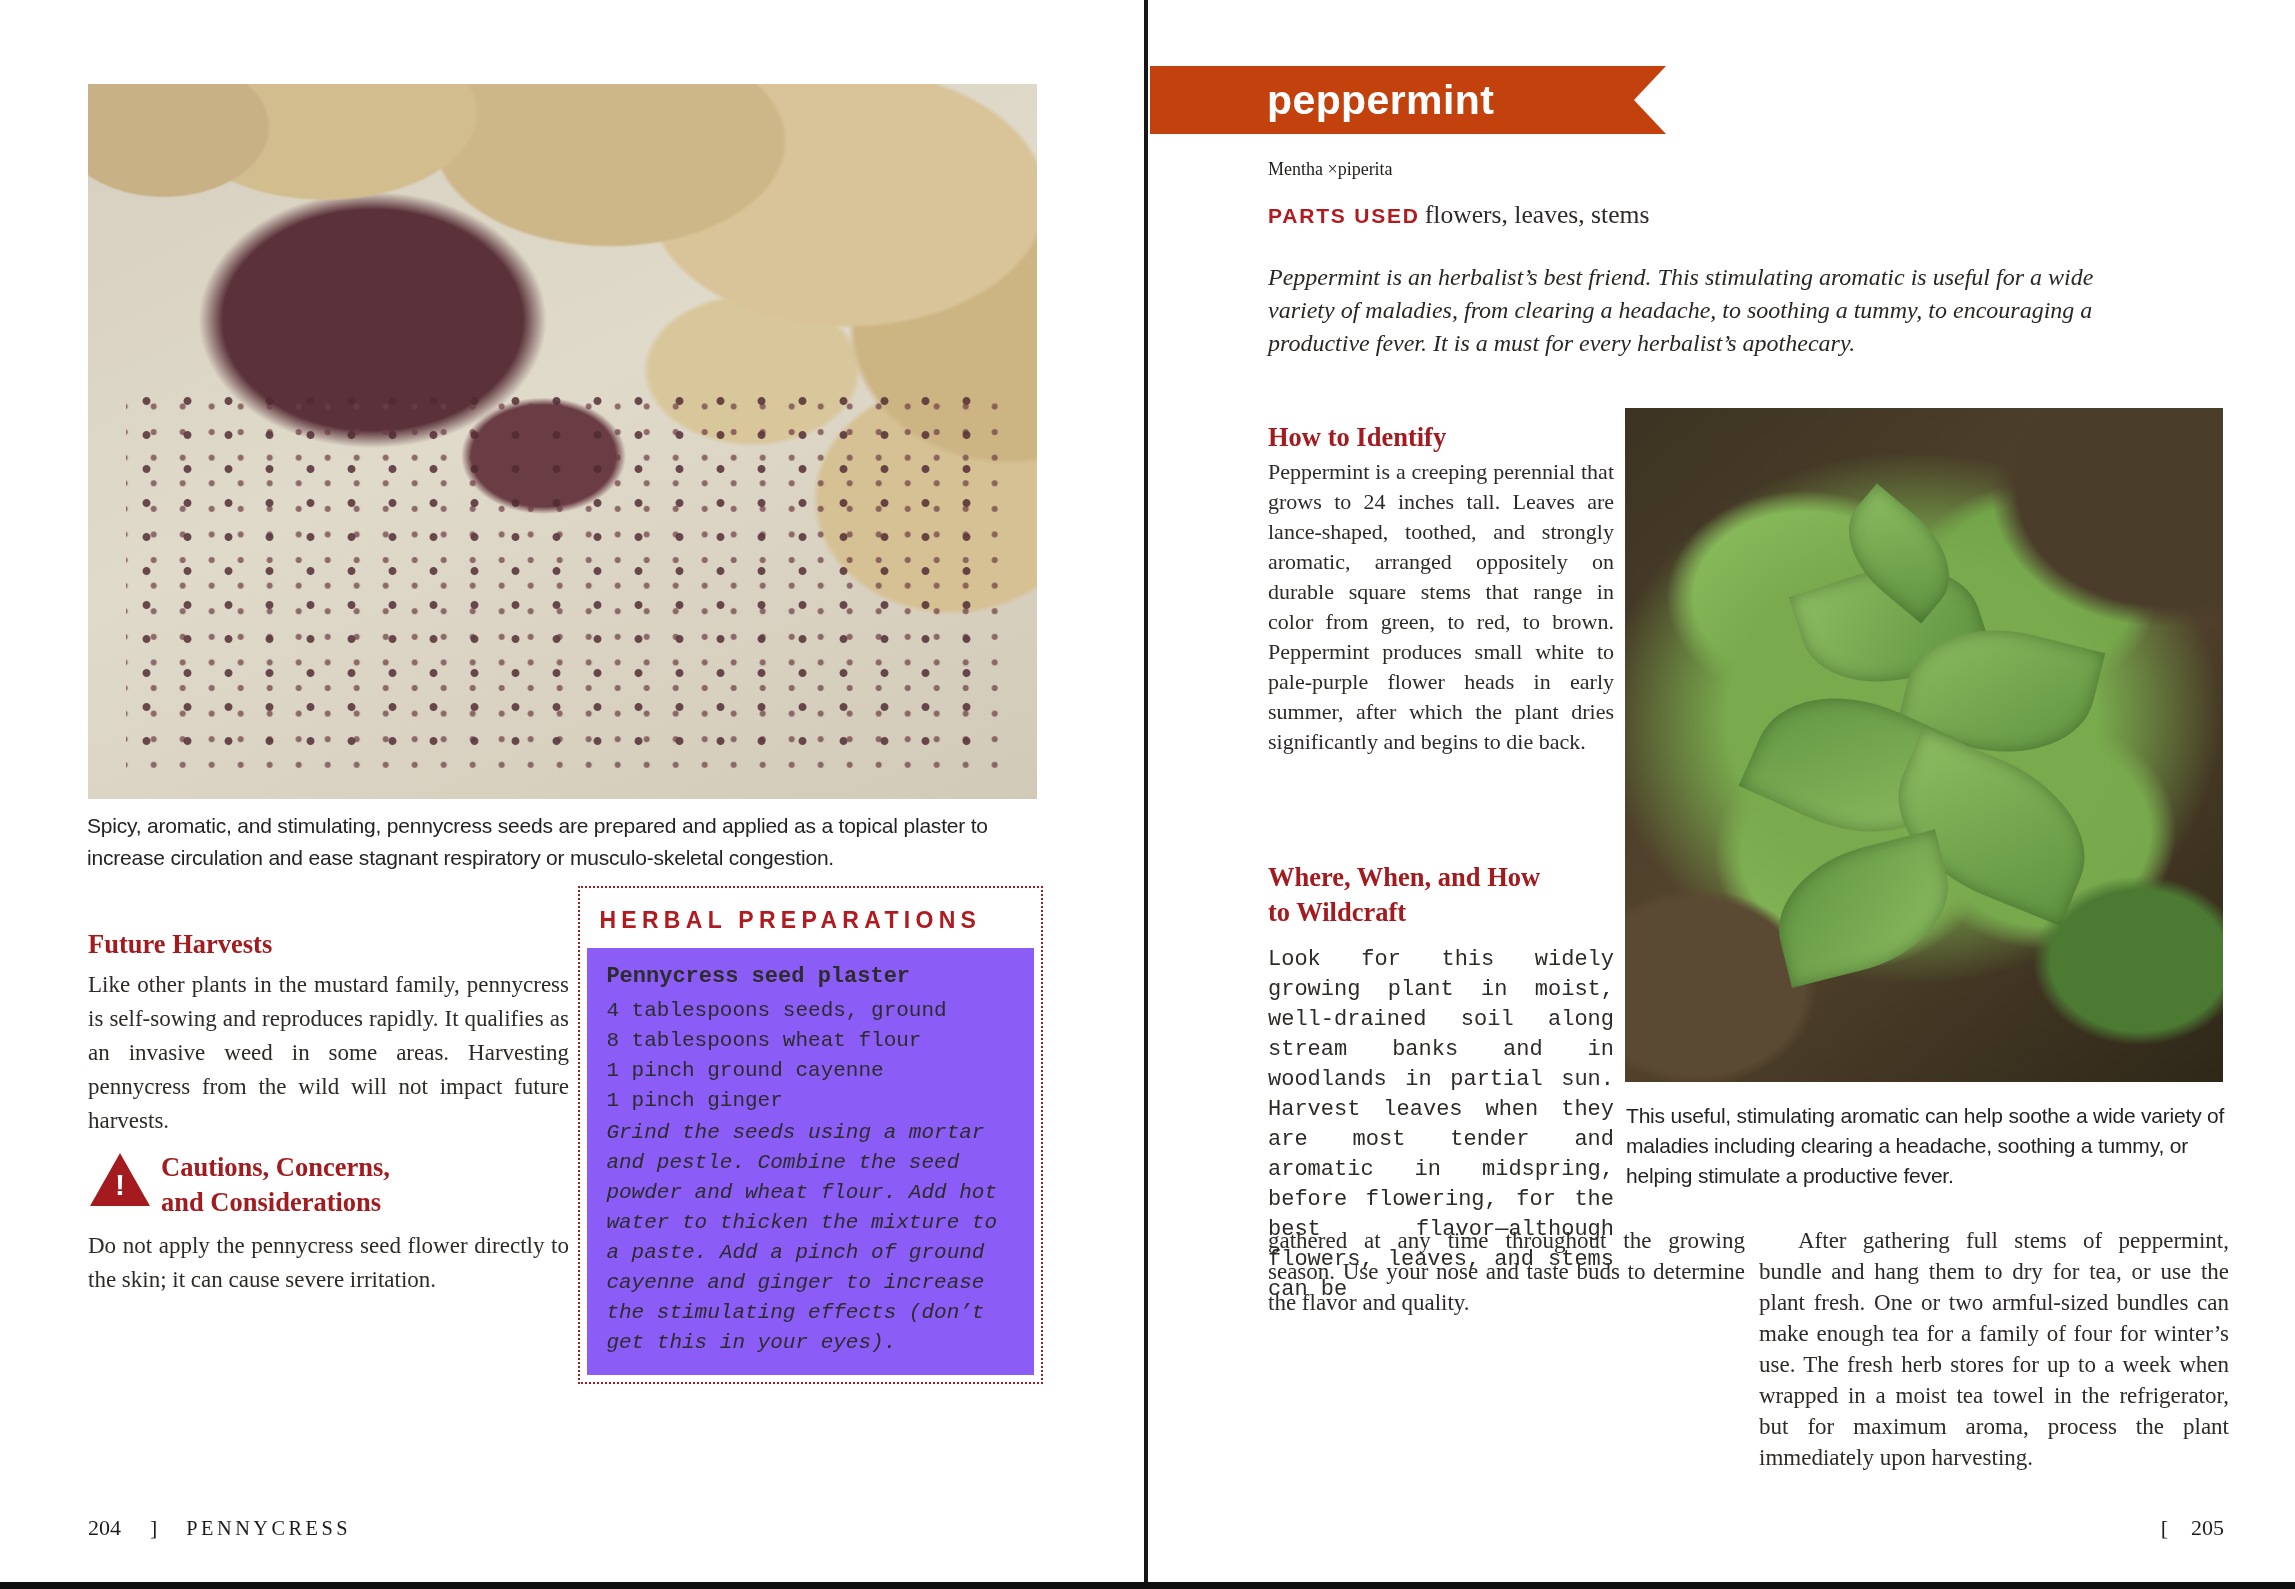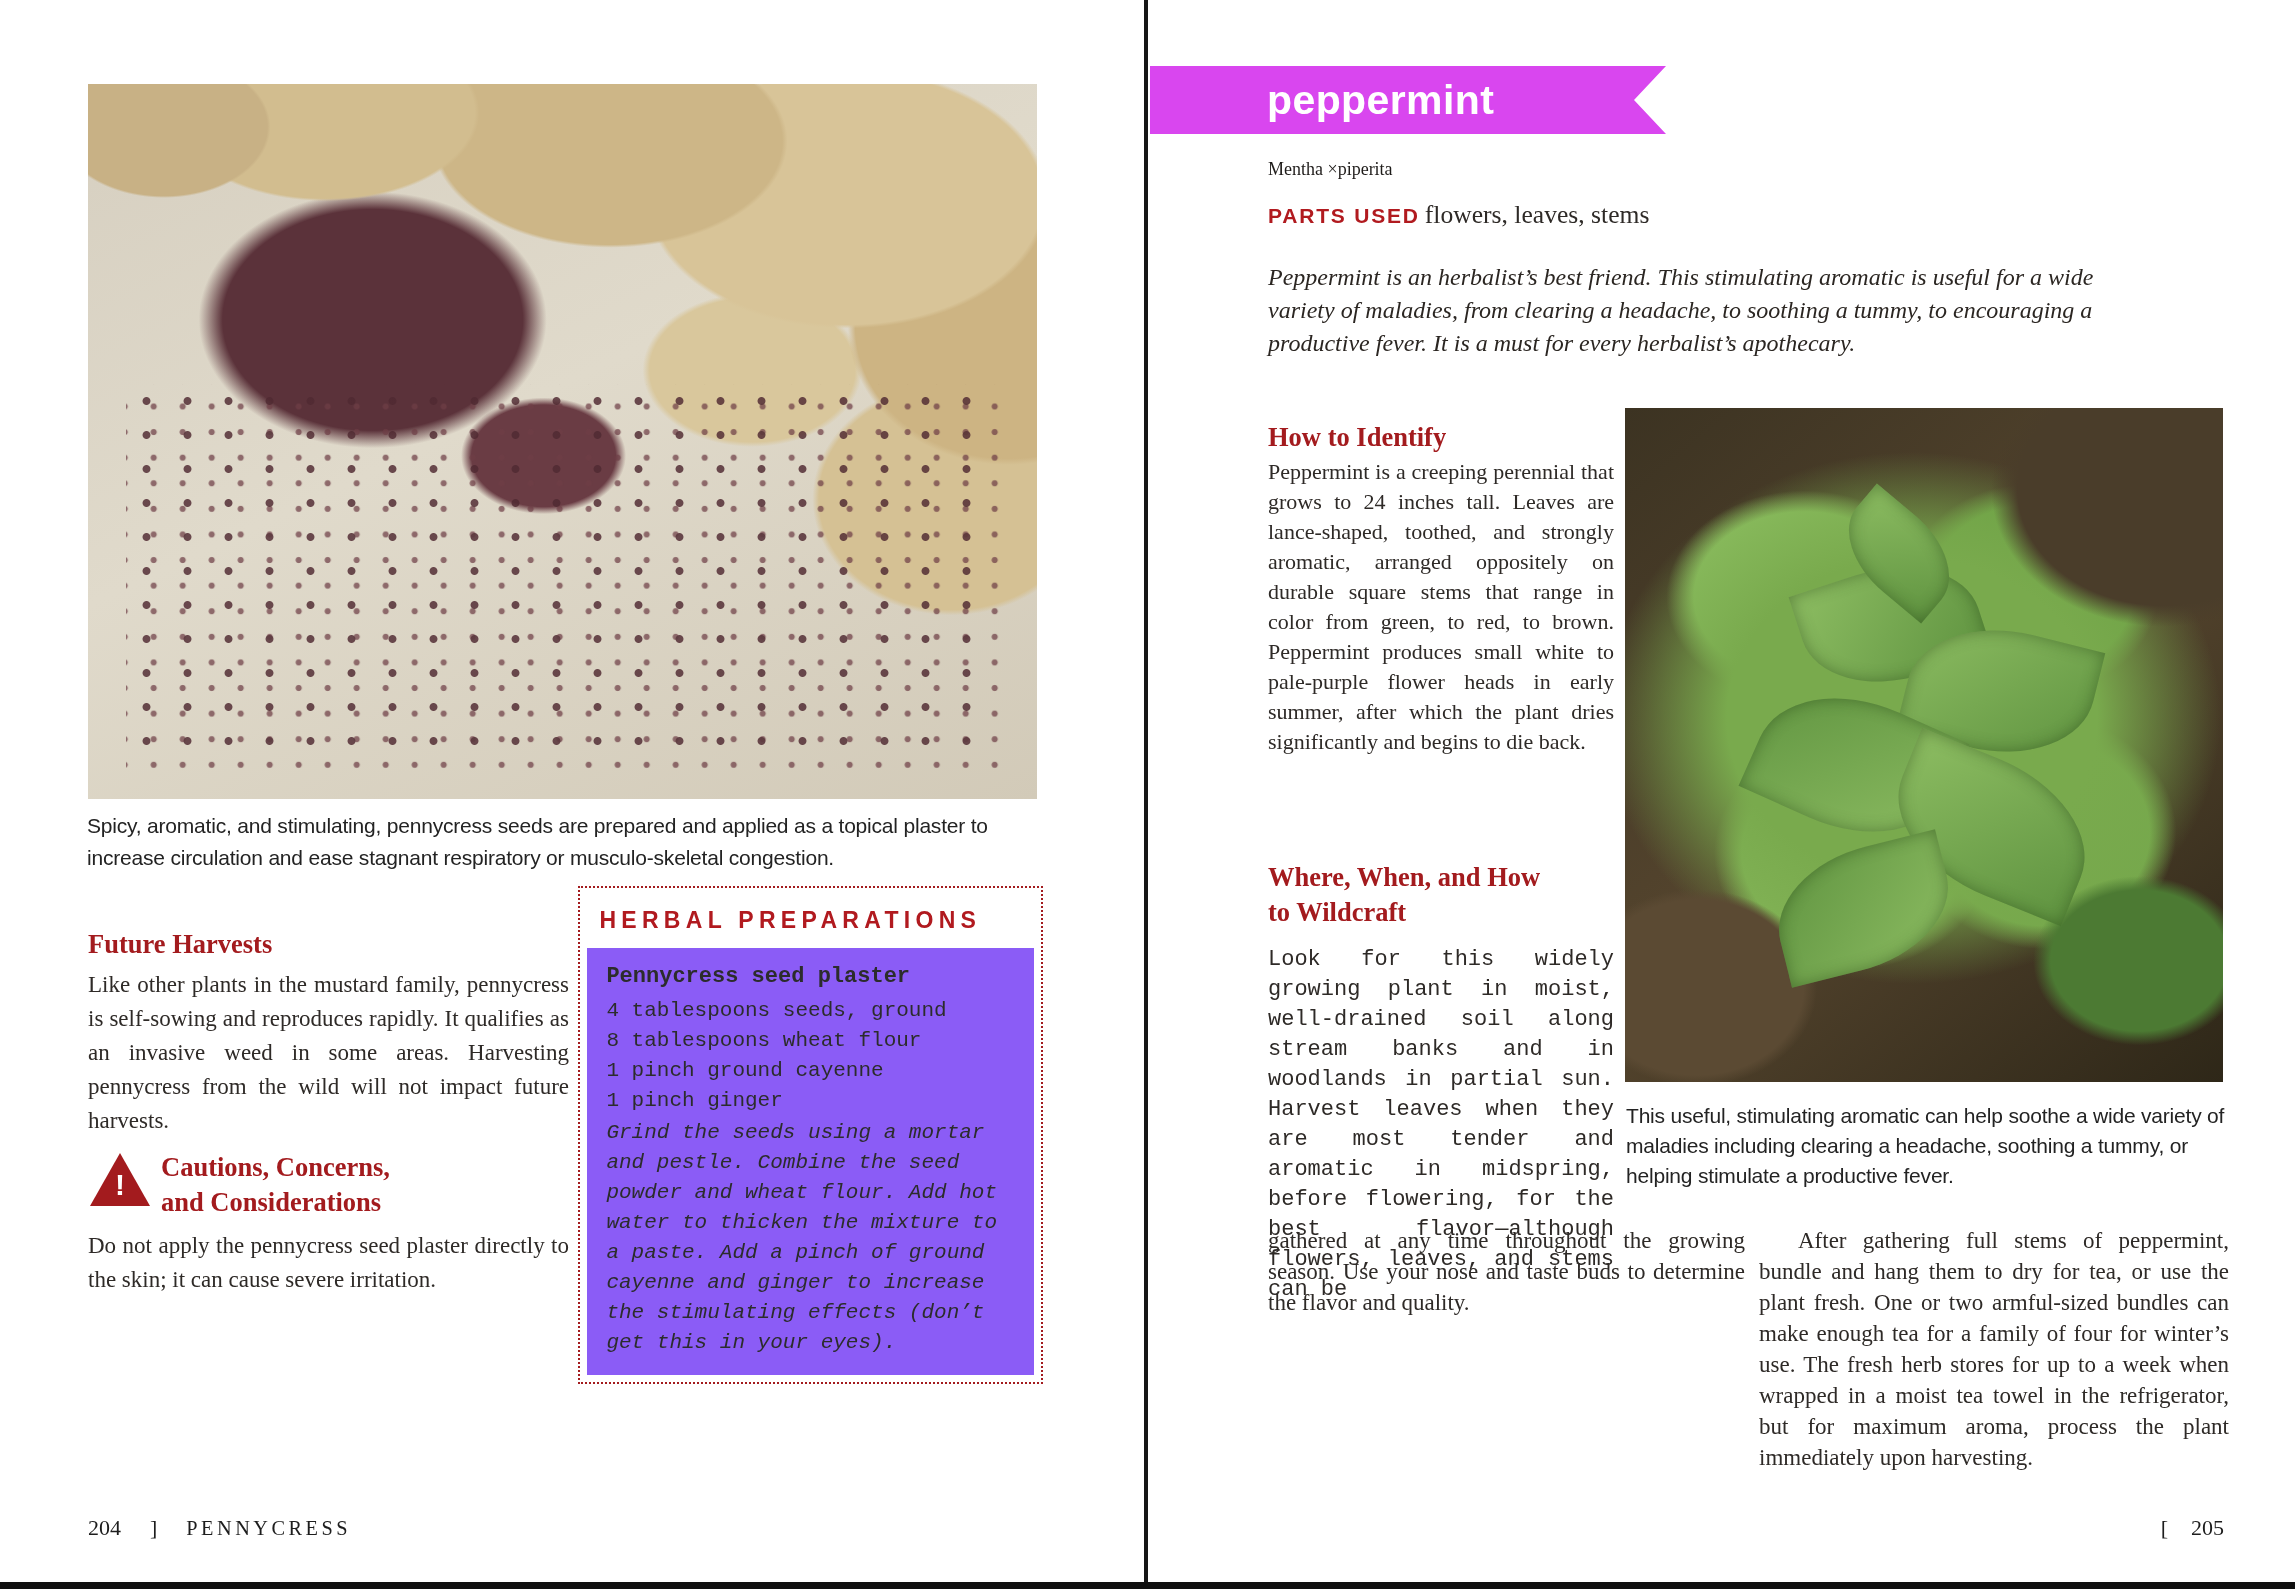--- a/index.html
+++ b/index.html
@@ -59,21 +59,21 @@
   .ing{display:block;}
   .steps{font-style:italic;margin-top:1.8px;}
   .steps2{font-style:italic;text-indent:39px;}
 
   .footer{font-size:22px;color:#1d1d1d;display:flex;align-items:baseline;}
   .footer-left{left:88px;top:1515px;gap:29px;}
   .footer-right{right:71px;top:1515px;gap:23px;}
   .footer .bktitle{letter-spacing:3.5px;font-size:20.3px;}
 
   
-  .banner{left:1150px;top:66px;width:516px;height:68px;background:#d946ef;
+  .banner{left:1150px;top:66px;width:516px;height:68px;background:#c2410c;
           clip-path:polygon(0 0,100% 0,calc(100% - 32px) 50%,100% 100%,0 100%);
           display:flex;align-items:center;}
   .banner span{font-family:"Liberation Sans","DejaVu Sans",sans-serif;font-weight:bold;color:#ffffff;
                font-size:41px;padding-left:117px;letter-spacing:0.4px;}
 
   .latin{left:1268px;top:159px;font-size:18px;color:#1f1c1a;}
   .parts-row{left:1268px;top:200px;display:flex;align-items:baseline;gap:5px;}
   .parts-label{font-family:"Liberation Sans","DejaVu Sans",sans-serif;font-weight:bold;color:#b11a1f;
                font-size:21px;letter-spacing:1.8px;}
   .parts-val{font-size:25.6px;}
@@ -117,21 +117,21 @@
   <div class="abs h-red future-h">Future Harvests</div>
   <div class="abs body-serif future-b">Like other plants in the mustard family, pennycress is self-sowing and reproduces rapidly. It qualifies as an invasive weed in some areas. Harvesting pennycress from the wild will not impact future harvests.</div>
 
   <div class="abs warn-tri">
     <span>!</span>
   </div>
   <div class="abs h-red cautions-h">
     <div>Cautions, Concerns,</div>
     <div>and Considerations</div>
   </div>
-  <div class="abs body-serif cautions-b">Do not apply the pennycress seed plaster directly to the skin; it can cause severe irritation.</div>
+  <div class="abs body-serif cautions-b">Do not apply the pennycress seed flower directly to the skin; it can cause severe irritation.</div>
 
   <div class="abs hbox">
     <div class="hbox-label">HERBAL PREPARATIONS</div>
     <div class="hbox-green">
       <div class="hbox-title">Pennycress seed plaster</div>
       <span class="ing">4 tablespoons seeds, ground</span>
       <span class="ing">8 tablespoons wheat flour</span>
       <span class="ing">1 pinch ground cayenne</span>
       <span class="ing">1 pinch ginger</span>
       <div class="steps">Grind the seeds using a mortar and pestle. Combine the seed powder and wheat flour. Add hot water to thicken the mixture to a paste. Add a pinch of ground cayenne and ginger to increase the stimulating effects (don’t get this in your eyes).</div>

